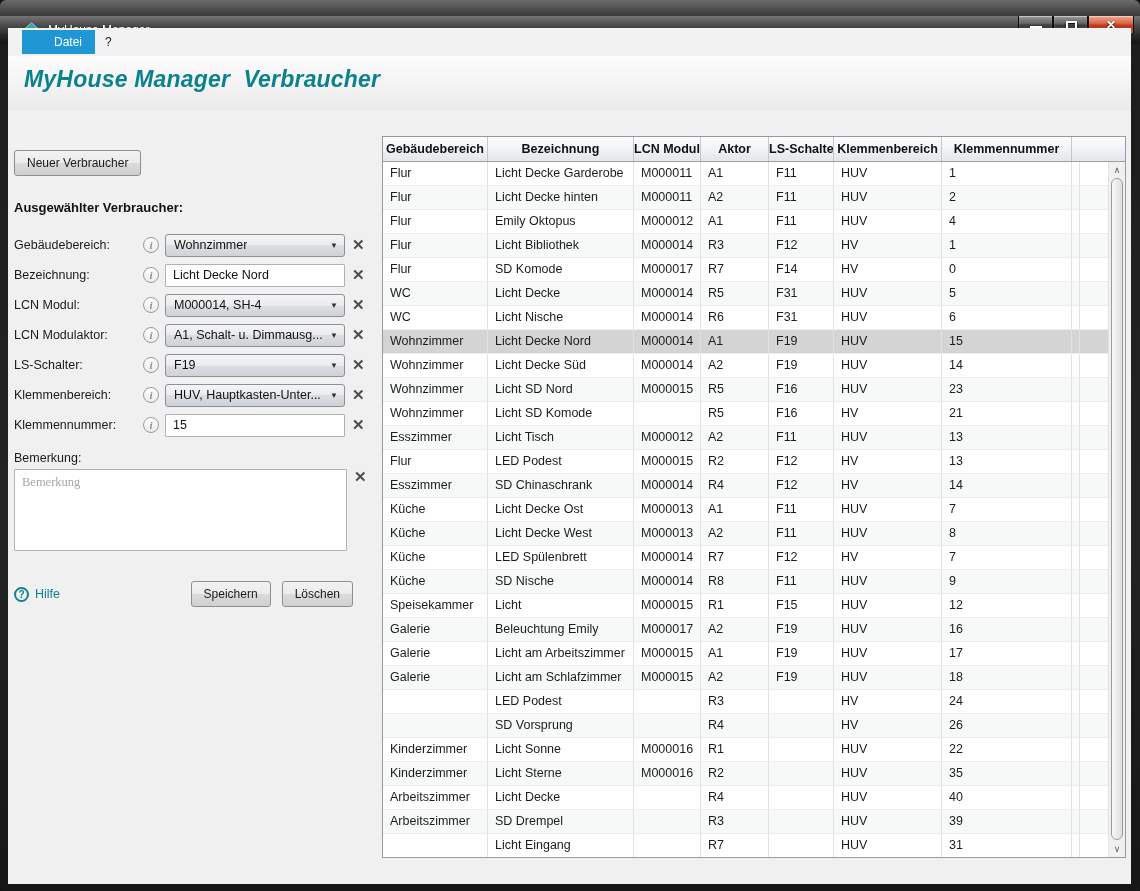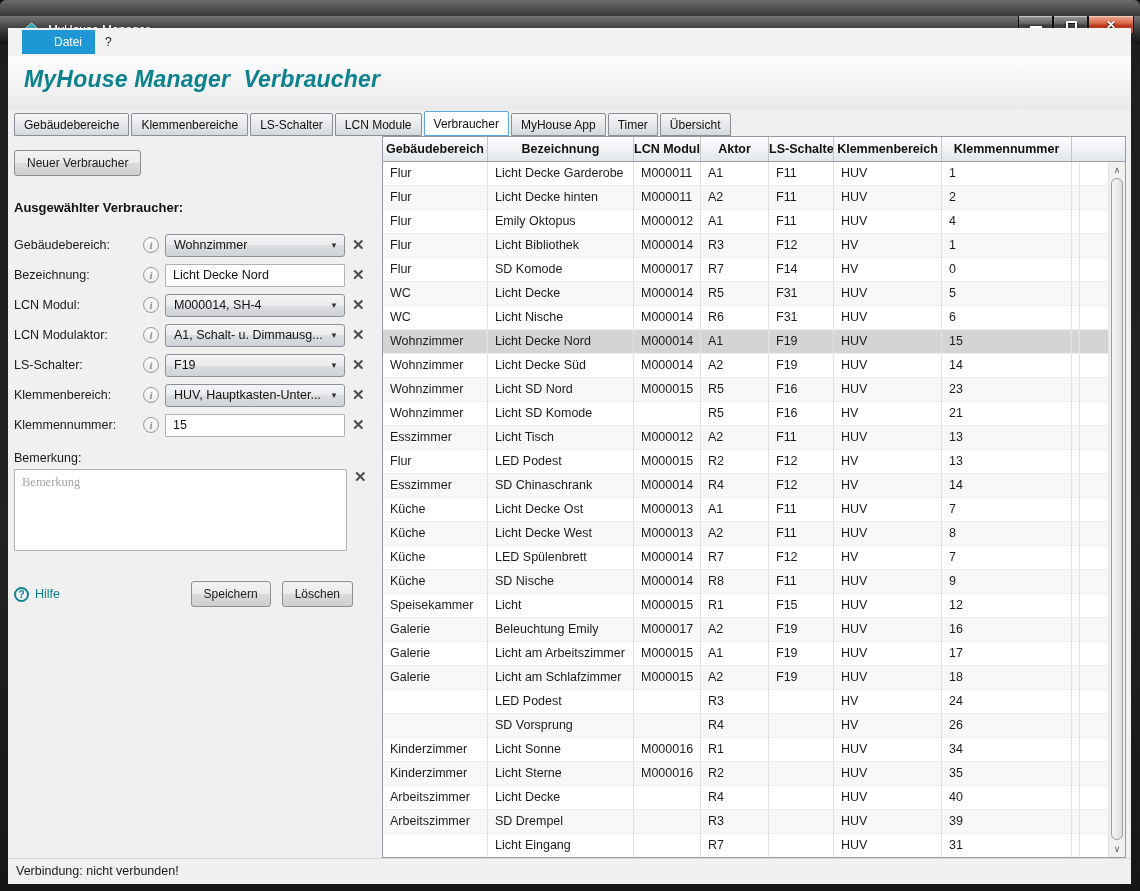--- a/index.html
+++ b/index.html
@@ -140,30 +140,20 @@
 
     <div class="menubar">
       <span class="menu-item active">Datei</span>
       <span class="menu-item help-menu">?</span>
     </div>
 
     <div class="headerband">
       <div class="page-title">MyHouse Manager  Verbraucher</div>
     </div>
 
-    <div class="tabs">
-      <span class="tab">Gebäudebereiche</span>
-      <span class="tab">Klemmenbereiche</span>
-      <span class="tab">LS-Schalter</span>
-      <span class="tab">LCN Module</span>
-      <span class="tab active">Verbraucher</span>
-      <span class="tab">MyHouse App</span>
-      <span class="tab">Timer</span>
-      <span class="tab">Übersicht</span>
-    </div>
 
     <div class="main">
 
       <div class="left-panel">
         <button class="btn">Neuer Verbraucher</button>
         <div class="section-title">Ausgewählter Verbraucher:</div>
 
         <div class="form-row">
           <span class="form-label">Gebäudebereich:</span>
           <span class="info-icon">i</span>
@@ -498,21 +488,21 @@
     <div class="td c6">26</div>
     <div class="td c7"></div>
   </div>
               <div class="tr">
     <div class="td c0">Kinderzimmer</div>
     <div class="td c1">Licht Sonne</div>
     <div class="td c2">M000016</div>
     <div class="td c3">R1</div>
     <div class="td c4"></div>
     <div class="td c5">HUV</div>
-    <div class="td c6">34</div>
+    <div class="td c6">22</div>
     <div class="td c7"></div>
   </div>
               <div class="tr">
     <div class="td c0">Kinderzimmer</div>
     <div class="td c1">Licht Sterne</div>
     <div class="td c2">M000016</div>
     <div class="td c3">R2</div>
     <div class="td c4"></div>
     <div class="td c5">HUV</div>
     <div class="td c6">35</div>
@@ -551,15 +541,14 @@
             </div>
           <div class="scrollbar">
             <div class="scroll-arrow scroll-up">∧</div>
             <div class="scroll-thumb"></div>
             <div class="scroll-arrow scroll-down">∨</div>
           </div>
         </div>
       </div>
     </div>
 
-    <div class="statusbar">Verbindung: nicht verbunden!</div>
   </div>
 </div>
 
 </body></html>

